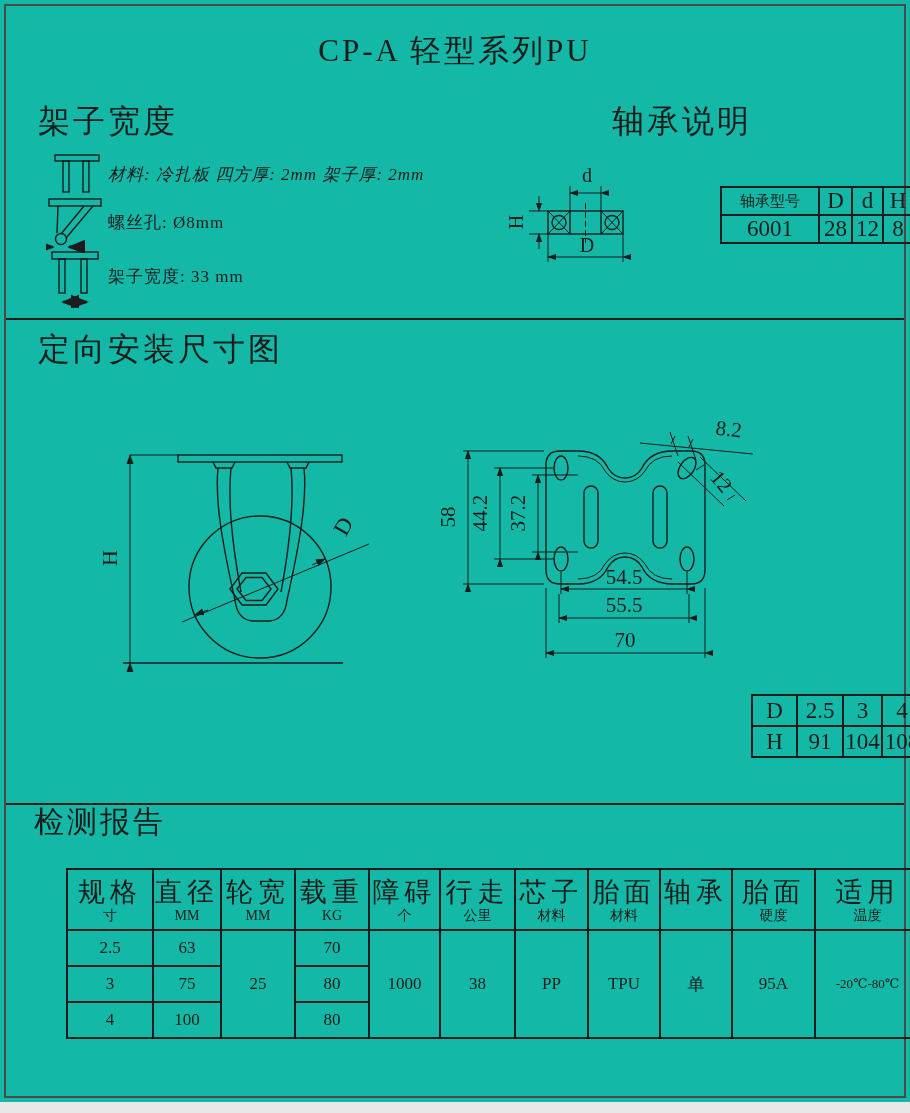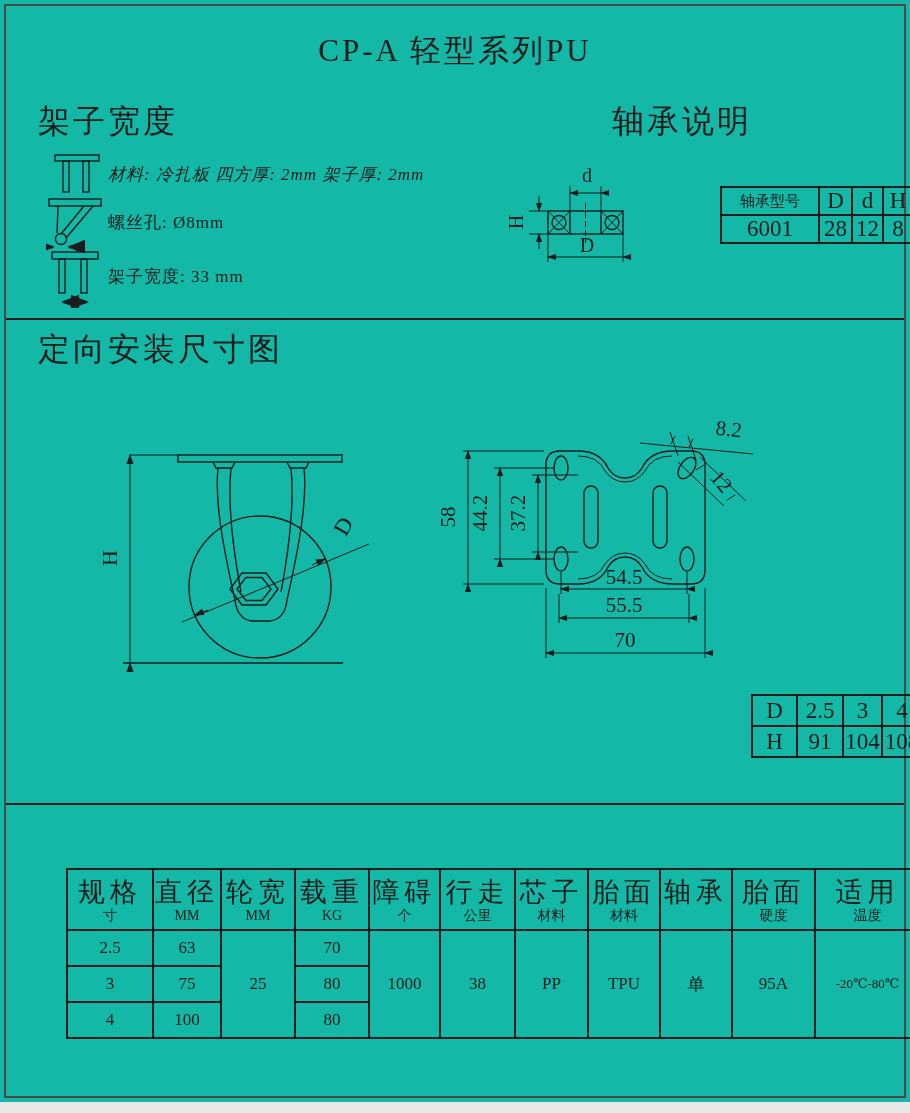--- a/index.html
+++ b/index.html
@@ -266,20 +266,21 @@
     </tr>
     <tr>
       <td>H</td>
       <td>91</td>
       <td>104</td>
       <td>108</td>
     </tr>
   </tbody>
     </table>
 
+  <h2 class="section-title" style="left:34px;top:802px;font-size:30px;">检测报告</h2>
 
   <table class="report-table abs" style="left:32px;top:868px;">
     <colgroup>
       <col style="width:86px">
         <col style="width:68px">
         <col style="width:74px">
         <col style="width:74px">
       <col style="width:71px">
         <col style="width:75px">
         <col style="width:73px">

